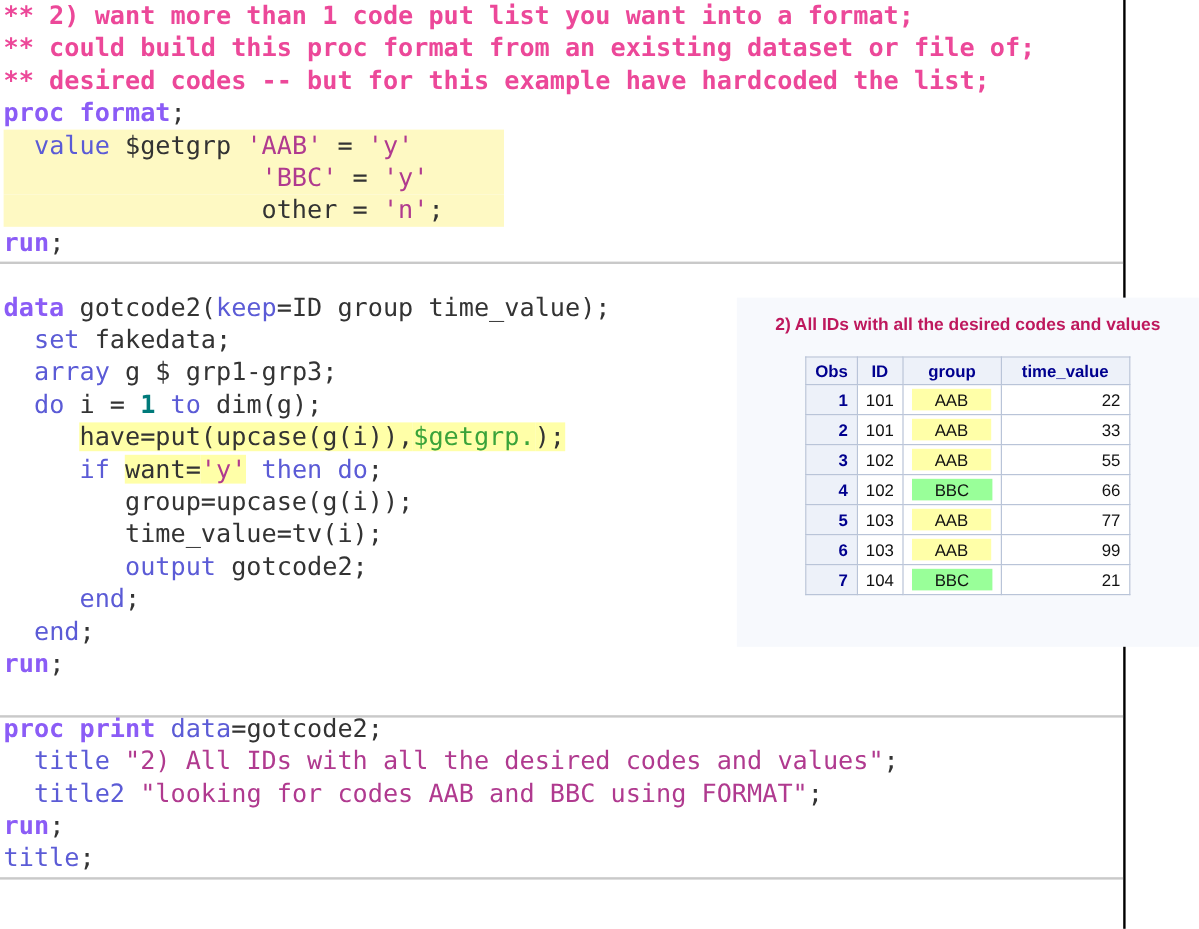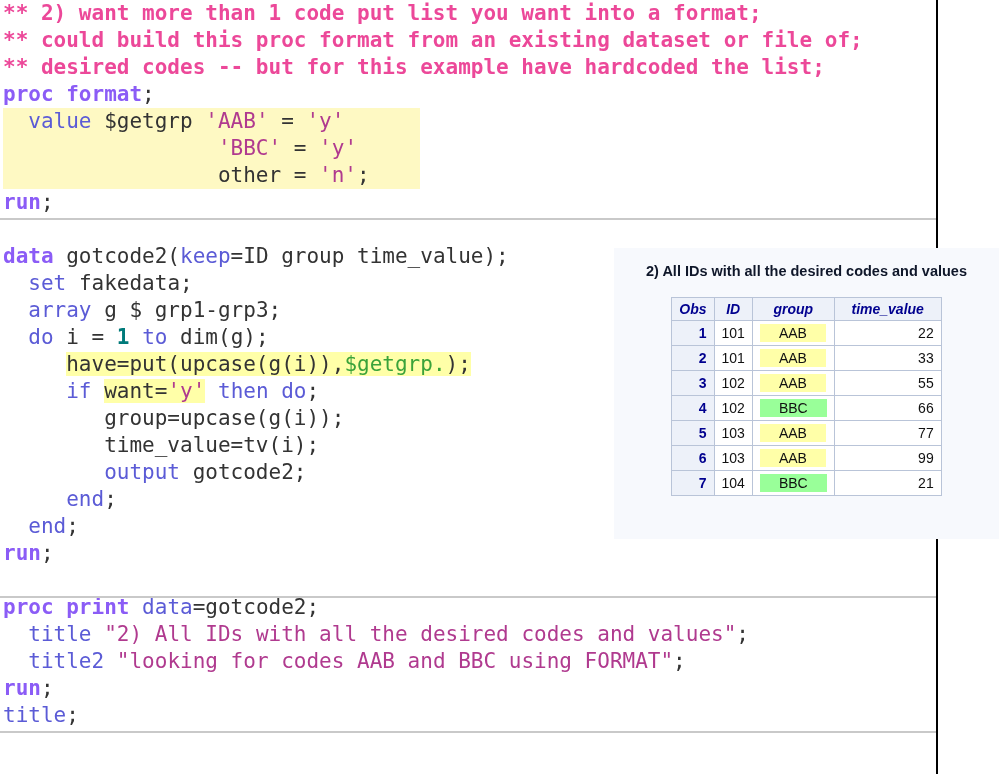--- a/index.html
+++ b/index.html
@@ -47,41 +47,40 @@
   #overlay{
     position:absolute;
     left:614px;top:248px;width:385px;height:291px;
     background:#f7f9fd;
     font-family:"Liberation Sans",sans-serif;
     box-sizing:border-box;
     overflow:hidden;
   }
   .ov-title{
     text-align:center;
-    color:#0f172a;
+    color:#be185d;
     font-weight:bold;
     font-size:14.5px;
     line-height:20px;
   }
   .ov-title.t1{margin-top:13px;}
   #out-table{
     border-collapse:collapse;
     margin:16px auto 0 auto;
     background:#ffffff;
     font-size:14px;
   }
   #out-table th{
     color:#00008f;
     font-weight:bold;
     background:#edf1f9;
     border:1px solid #b9c4d8;
     padding:3px 7px;
     text-align:center;
     white-space:nowrap;
-    font-style:italic;
   }
   #out-table td{
     border:1px solid #b9c4d8;
     padding:3px 7px;
     color:#111111;
     background:#ffffff;
     white-space:nowrap;
   }
   #out-table td.obs{
     color:#00008f;font-weight:bold;background:#edf1f9;text-align:right;

